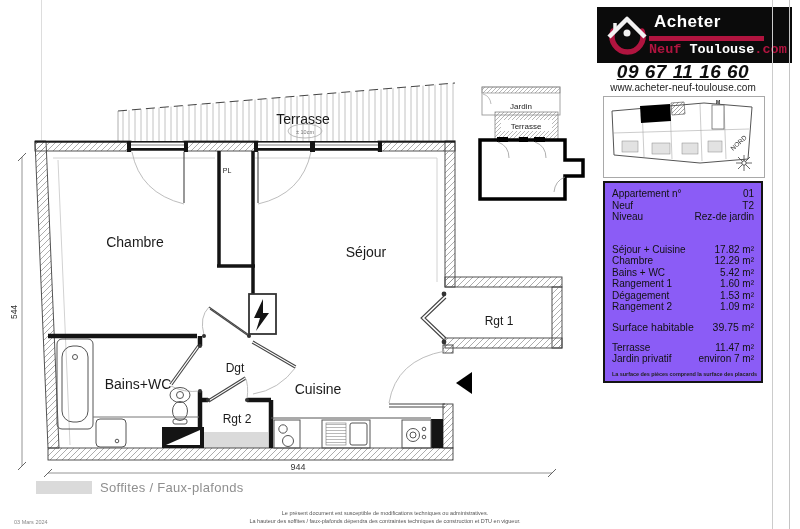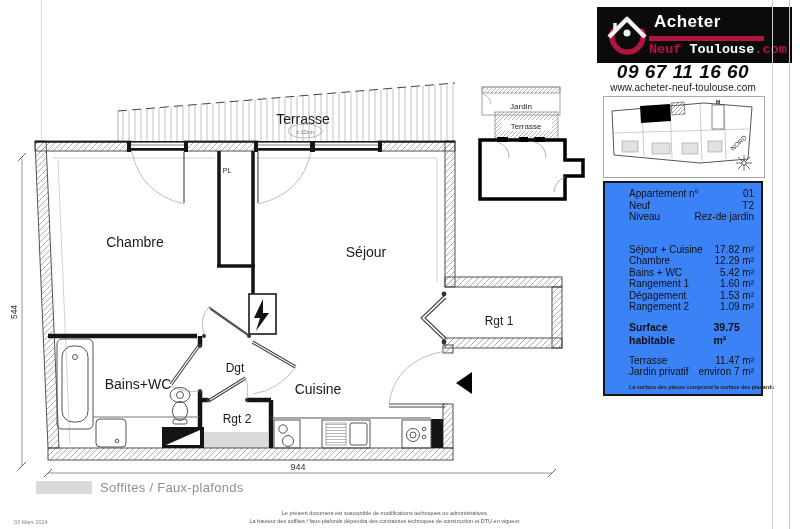--- a/index.html
+++ b/index.html
@@ -9,30 +9,30 @@
   
   .logo{position:absolute;left:597px;top:7px;width:163px;height:56px;background:#0b0b0b;padding-left:32px;}
   .logo .acheter{position:absolute;left:57px;top:5px;font-size:17px;font-weight:bold;color:#fff;letter-spacing:.5px;}
   .logo .bar{position:absolute;left:52px;top:29px;width:115px;height:5px;background:#b0143f;}
   .logo .line2{position:absolute;left:52px;top:35px;font-size:13.5px;font-weight:bold;white-space:nowrap;font-family:Liberation Mono, monospace;}
   .logo .neuf{color:#b0143f;}
   .logo .toul{color:#ffffff;}
   .logo .dotcom{color:#b0143f;}
   .house-svg{position:absolute;left:4px;top:5px;}
   .phone{position:absolute;left:594px;top:61px;width:178px;text-align:center;
-         font-size:19px;font-weight:bold;font-style:italic;letter-spacing:.5px;color:#0d0d0d;}
+         font-size:19px;font-weight:bold;font-style:italic;letter-spacing:.5px;color:#0d0d0d;text-decoration:underline;}
   .url{position:absolute;left:594px;top:82px;width:178px;text-align:center;
        font-size:10px;font-weight:normal;color:#1a1a1a;letter-spacing:.1px;}
   .siteplan{position:absolute;left:603px;top:96px;width:160px;height:80px;border:1px solid #a9a9a9;background:#fff;}
   .info{position:absolute;left:603px;top:181px;width:160px;box-sizing:border-box;
-        border:2px solid #141414;padding:5px 7px 4px 24px;font-size:10px;background:#3b82f6;}
+        border:2px solid #141414;padding:5px 7px 4px 7px;font-size:10px;background:#8b5cf6;}
   .info .row{display:flex;justify-content:space-between;line-height:11.5px;}
   .info .gap-lg{height:21px;}
   .info .gap-sm{height:8px;}
-  .info .total-row{font-weight:bold;font-size:10.5px;line-height:13px;}
+  .info .total-row{font-weight:normal;font-size:10.5px;line-height:13px;}
   .info .note{margin-top:6px;font-size:5.5px;font-weight:bold;text-align:center;
               white-space:nowrap;letter-spacing:-.05px;color:#222;}
   
   .date{position:absolute;left:14px;top:519px;font-size:5.5px;color:#888;}
   .disclaimer{position:absolute;left:170px;top:509px;width:430px;text-align:center;
               font-size:5.5px;line-height:8px;color:#555;}
   
   .frame-a{position:absolute;left:772px;top:0;width:1px;height:529px;background:#cccccc;}
   .frame-b{position:absolute;left:789px;top:0;width:1px;height:529px;background:#c4c4c4;}
   .ext-line{position:absolute;left:41px;top:0;width:1px;height:140px;background:#dddddd;}

